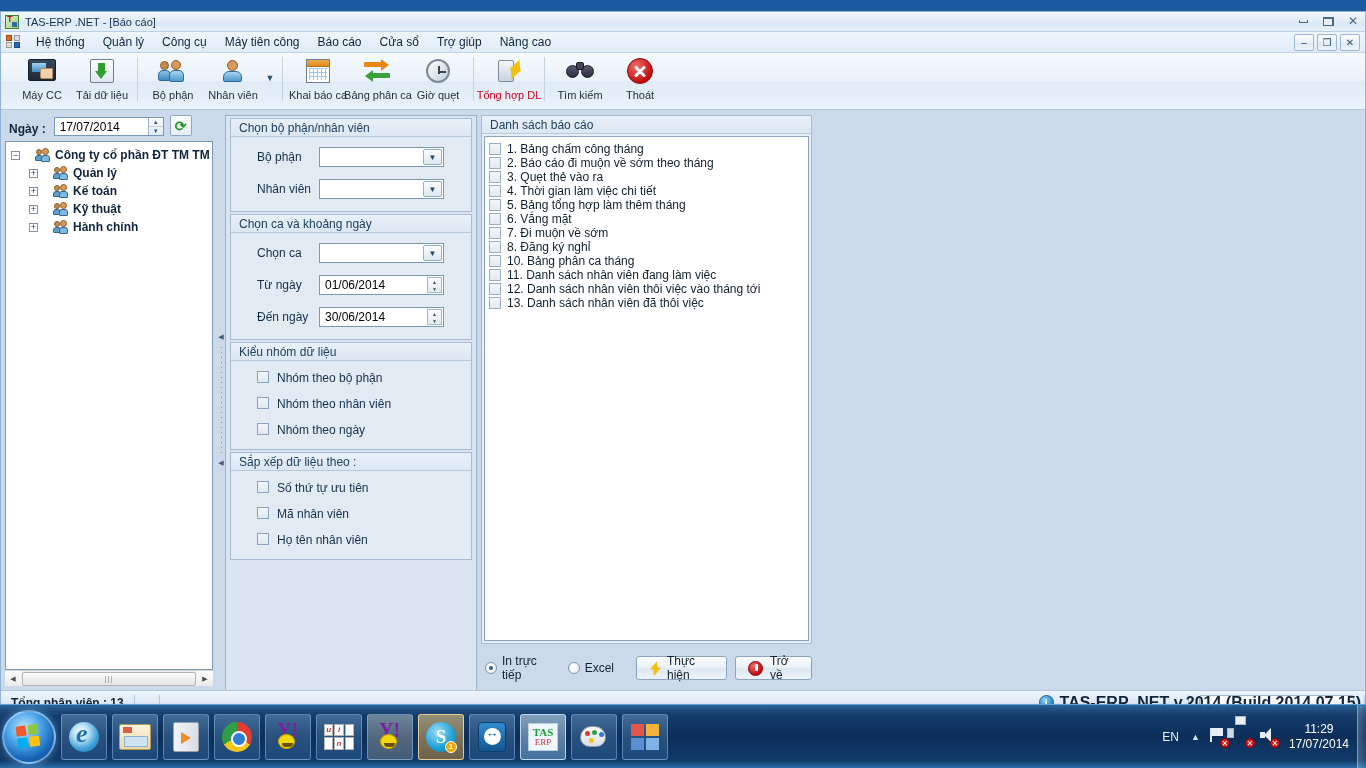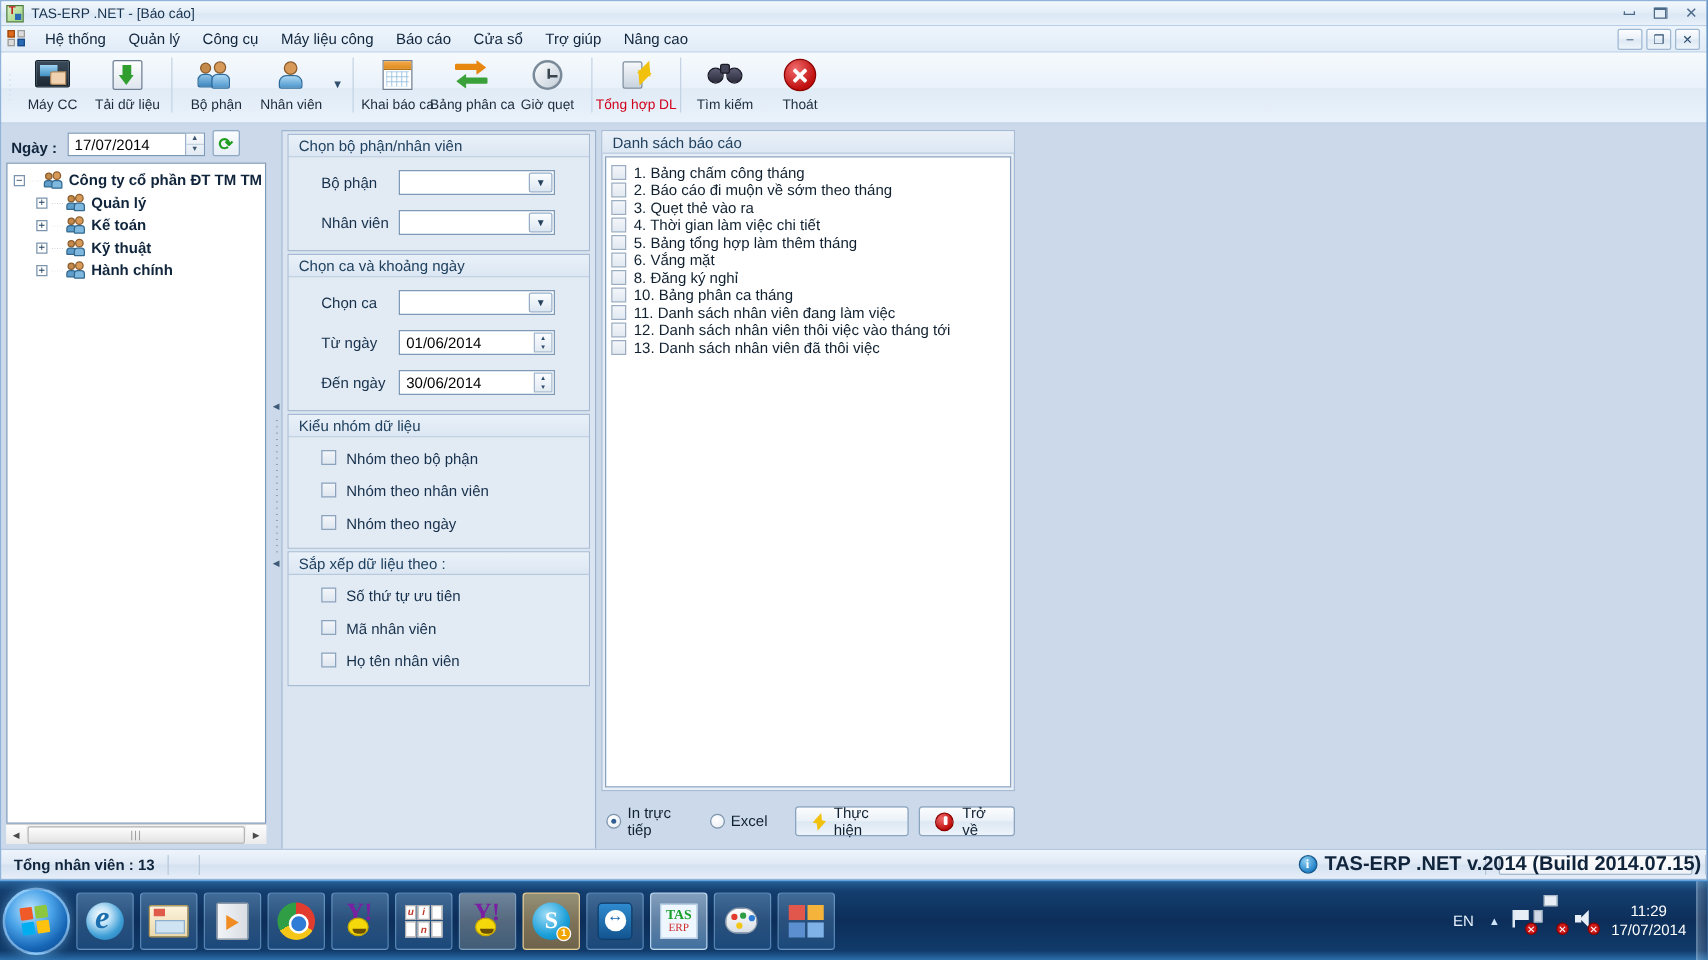--- a/index.html
+++ b/index.html
@@ -8,21 +8,21 @@
     width: 1366px; height: 768px;
     overflow: hidden;
     font-family: "Liberation Sans", sans-serif;
     font-size: 12px;
     color: #000;
     background: #1b5a9e;
   }
 
   
   #app-window {
-    position: absolute; left: 0; top: 0;
+    position: absolute; left: 0; top: 11px;
     width: 1366px; height: 704px;
     background: linear-gradient(to bottom, #e9f1fa 0%, #dfeaf6 100%);
     border: 1px solid #8fb3d9;
     display: flex; flex-direction: column;
   }
 
   
   #titlebar {
     height: 20px;
     background: linear-gradient(to bottom, #f2f7fc 0%, #e4eef8 45%, #dbe8f5 55%, #e7f0fa 100%);
@@ -516,21 +516,21 @@
   <div id="menubar">
     <div class="menu-icon">
         <i></i>
         <i></i>
         <i></i>
         <i></i>
       </div>
     <div class="menu-item">Hệ thống</div>
     <div class="menu-item">Quản lý</div>
     <div class="menu-item">Công cụ</div>
-    <div class="menu-item">Máy liệu công</div>
+    <div class="menu-item">Máy tiên công</div>
     <div class="menu-item">Báo cáo</div>
     <div class="menu-item">Cửa sổ</div>
     <div class="menu-item">Trợ giúp</div>
     <div class="menu-item">Nâng cao</div>
     <div class="mdi-btns">
       <div class="mdi-btn">–</div>
       <div class="mdi-btn">❐</div>
       <div class="mdi-btn">✕</div>
     </div>
   </div>
@@ -828,20 +828,24 @@
               <span class="rl-cb"></span>
               <span class="rl-lbl">4. Thời gian làm việc chi tiết</span>
             </div>
           <div class="rl-item">
               <span class="rl-cb"></span>
               <span class="rl-lbl">5. Bảng tổng hợp làm thêm tháng</span>
             </div>
           <div class="rl-item">
               <span class="rl-cb"></span>
               <span class="rl-lbl">6. Vắng mặt</span>
+            </div>
+          <div class="rl-item">
+              <span class="rl-cb"></span>
+              <span class="rl-lbl">7. Đi muộn về sớm</span>
             </div>
           <div class="rl-item">
               <span class="rl-cb"></span>
               <span class="rl-lbl">8. Đăng ký nghỉ</span>
             </div>
           <div class="rl-item">
               <span class="rl-cb"></span>
               <span class="rl-lbl">10. Bảng phân ca tháng</span>
             </div>
           <div class="rl-item">

